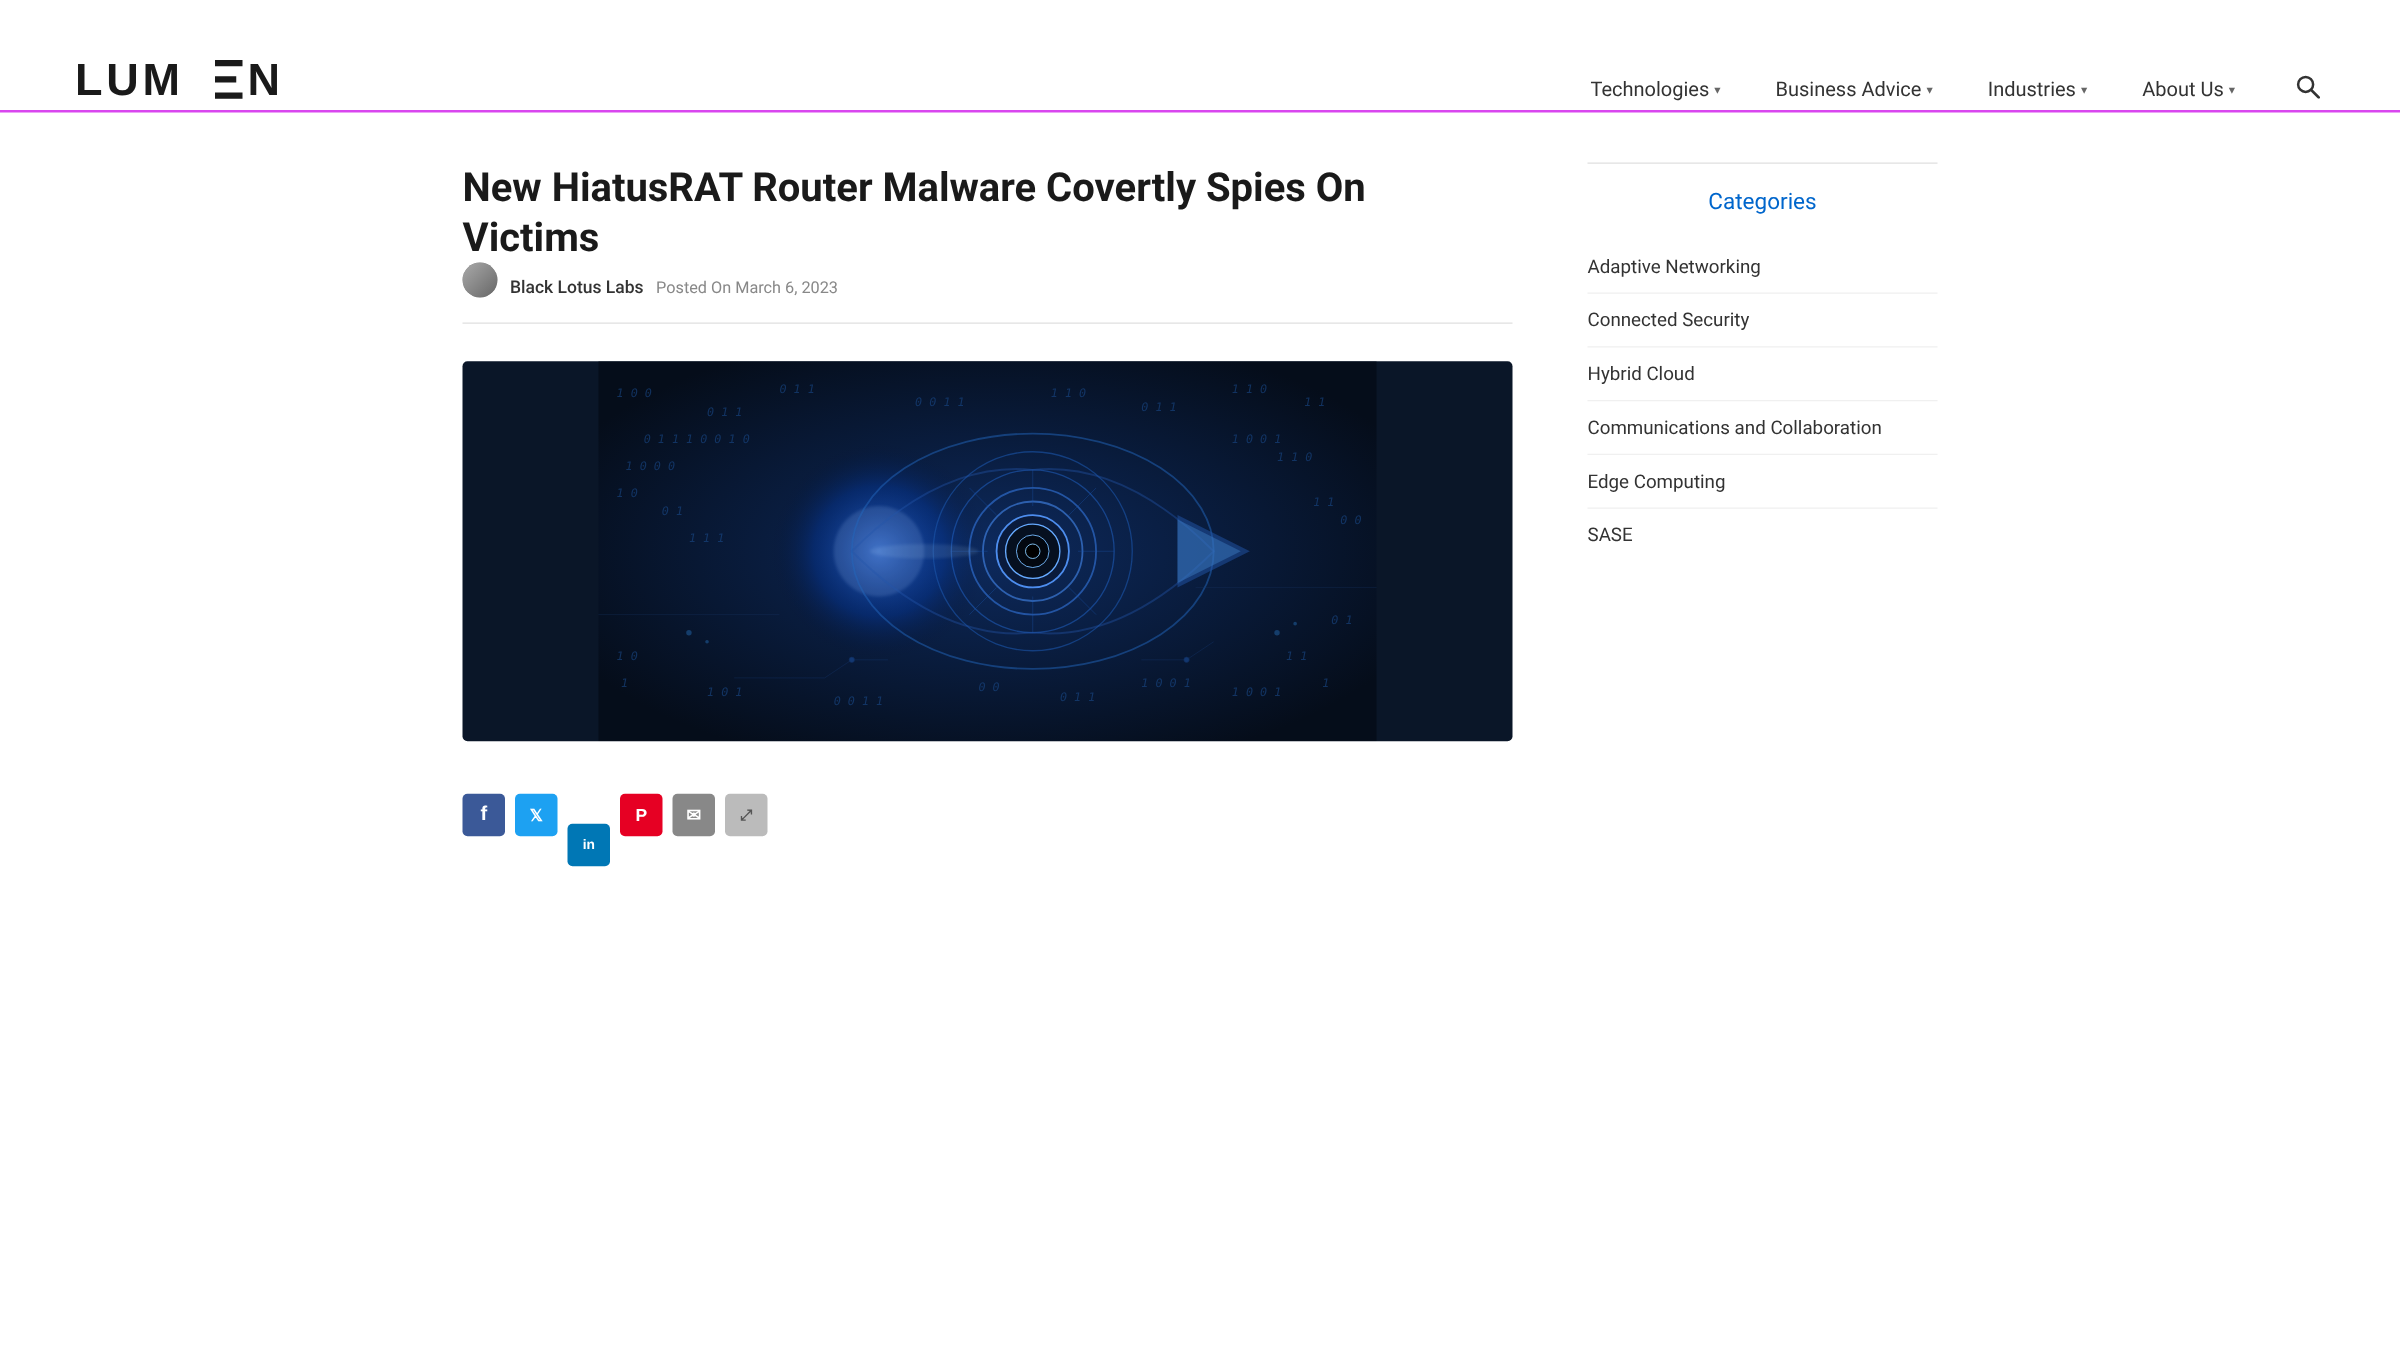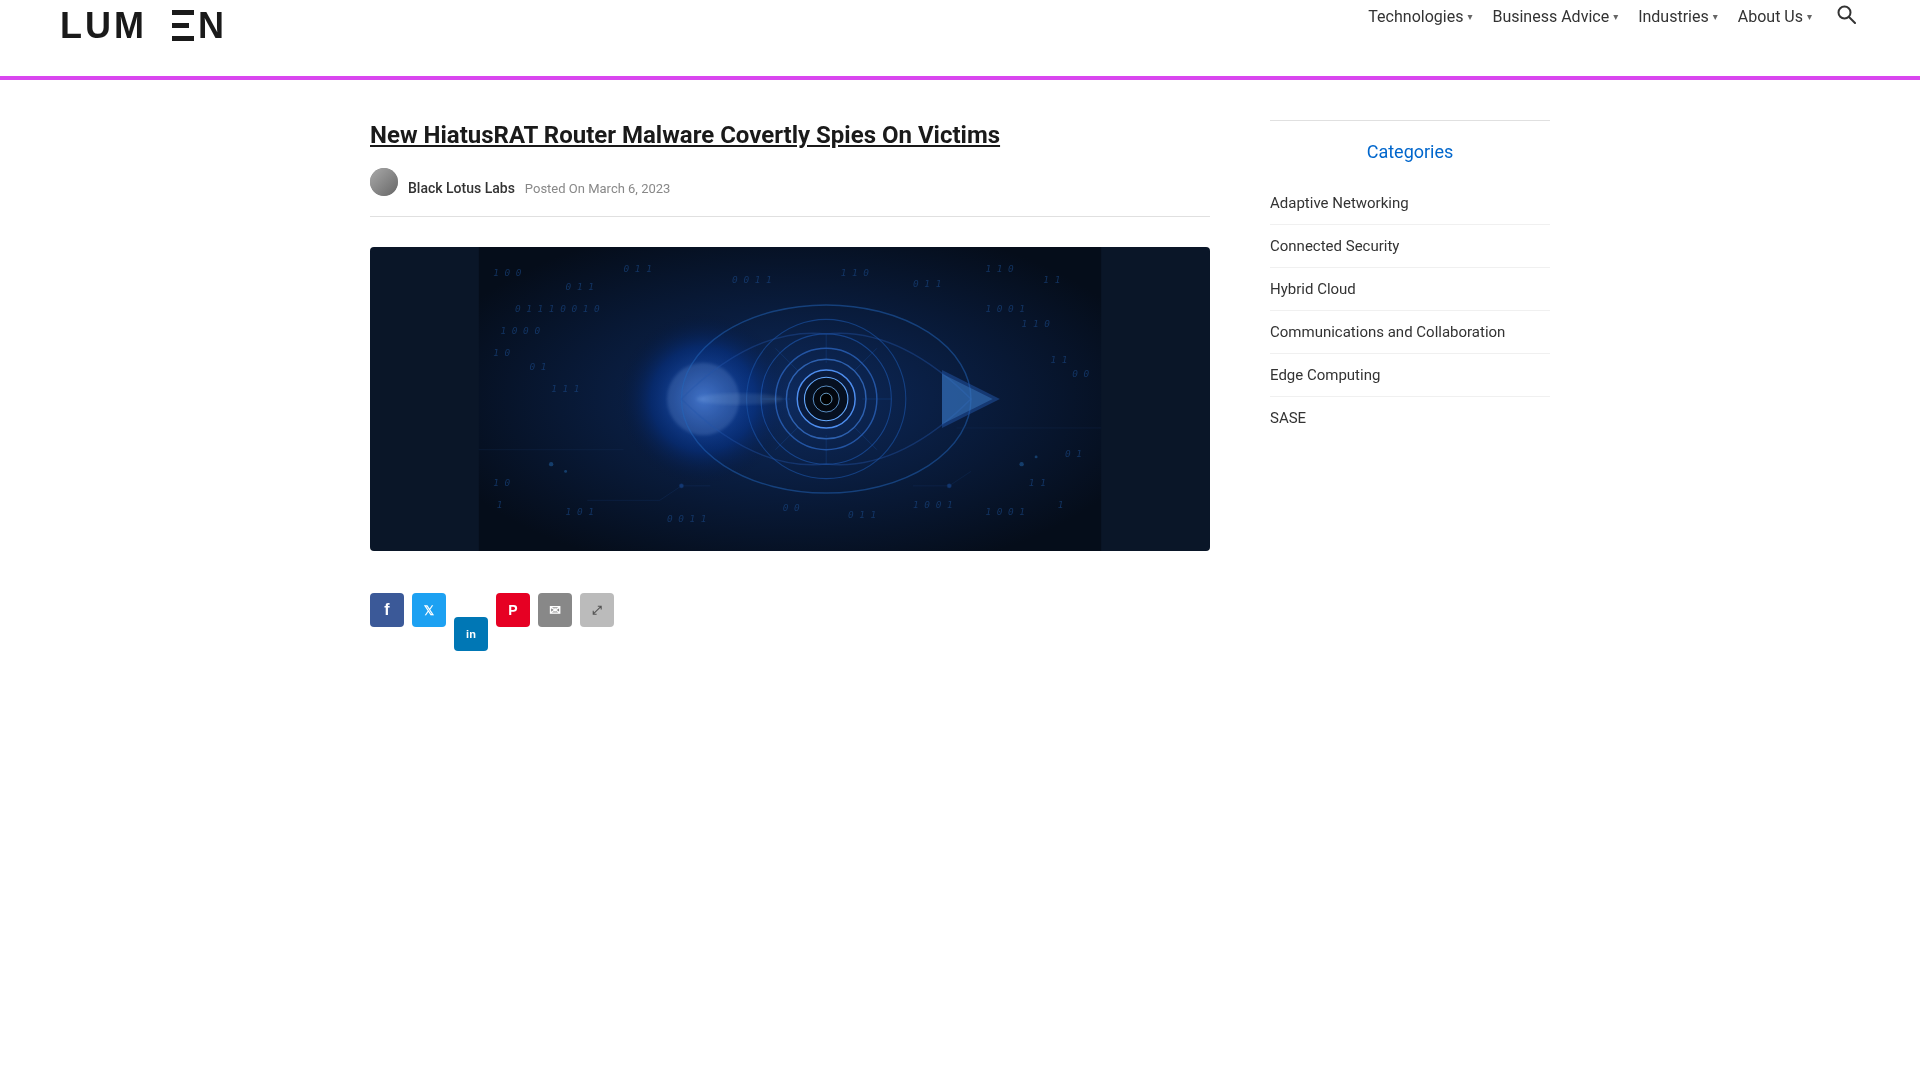--- a/index.html
+++ b/index.html
@@ -1,35 +1,35 @@
 <!DOCTYPE html>
 <html><head>
   <meta charset="utf-8">
   <style>
     * { margin: 0; padding: 0; box-sizing: border-box; }
     body { font-family: -apple-system, BlinkMacSystemFont, 'Segoe UI', Roboto, Arial, sans-serif; background: #fff; color: #333; }
 
     
     .header {
       display: flex;
-      align-items: flex-start;
+      align-items: flex-end;
       justify-content: space-between;
       padding: 0 60px;
-      height: 80px;
-      border-bottom: 4px solid #d946ef;
+      height: 90px;
+      border-bottom: 2px solid #d946ef;
       background: #fff;
     }
     .logo {
       display: flex;
       align-items: center;
     }
     .nav {
       display: flex;
       align-items: center;
-      gap: 20px;
+      gap: 44px;
     }
     .nav-item {
       font-size: 16px;
       color: #333;
       cursor: pointer;
       display: flex;
       align-items: center;
       gap: 4px;
       white-space: nowrap;
       text-decoration: none;
@@ -56,26 +56,24 @@
       gap: 60px;
     }
 
     
     .article-area {
       flex: 1;
       min-width: 0;
     }
 
     .article-title {
-      font-size: 24px;
+      font-size: 32px;
       font-weight: 700;
       line-height: 1.25;
       color: #1a1a1a;
-      margin-bottom: 18px;
-      text-decoration: underline;
     }
 
     .article-meta {
       display: flex;
       align-items: flex-end;
       gap: 10px;
       margin-bottom: 20px;
     }
     .author-avatar {
       width: 28px;

